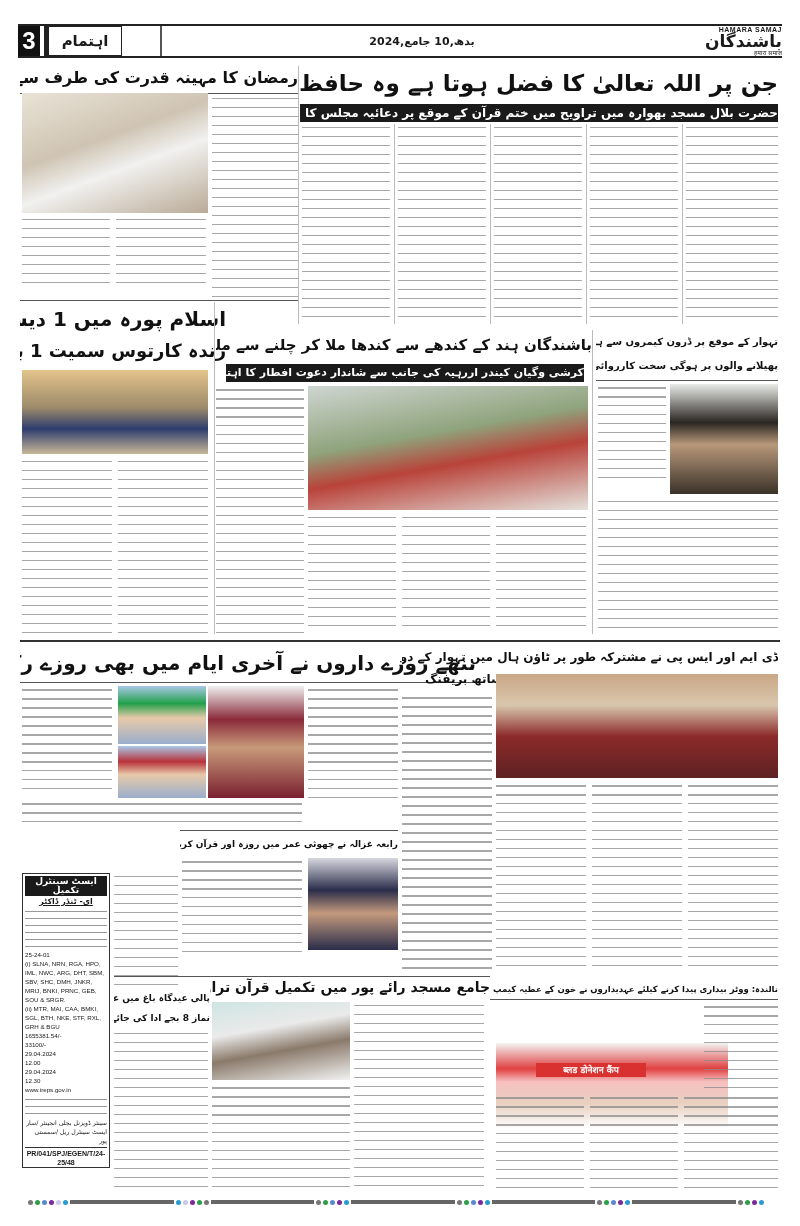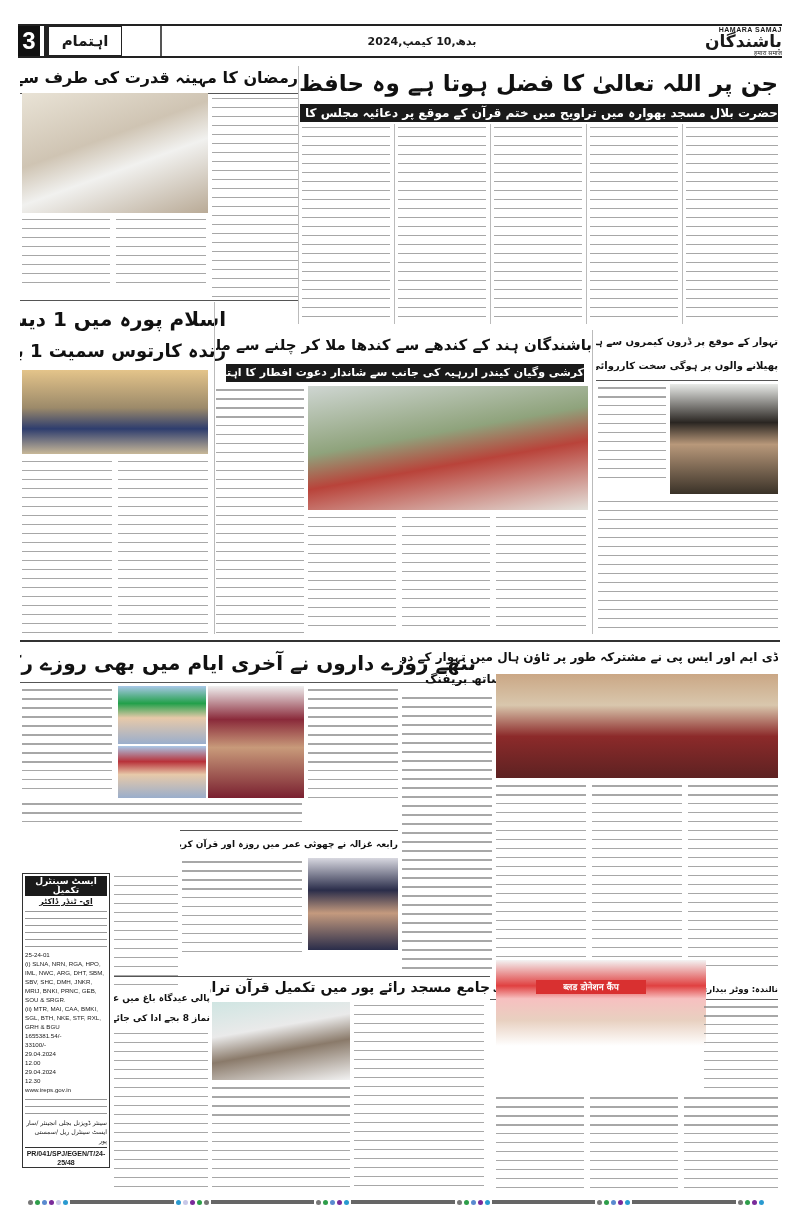--- a/index.html
+++ b/index.html
@@ -51,21 +51,21 @@
   .footer-strip .dot { width: 5px; height: 5px; border-radius: 50%; }
   .footer-strip .bar { flex: 1; height: 4px; background: #666; }
 </style>
 </head>
 <body>
 
 <div class="masthead">
   <div class="page-num">3</div>
   <div class="section-box rtl">اہتمام</div>
   <div class="section-box2"></div>
-  <div class="date rtl">بدھ,10 کیمپ,2024</div>
+  <div class="date rtl">بدھ,10 جامع,2024</div>
   <div class="logo">
     <div class="en">HAMARA SAMAJ</div>
     <div class="ur rtl">باشندگان</div>
     <div class="hi">हमारा समाज</div>
   </div>
 </div>
 
 <div class="headline" style="left:300px; top:66px; width:478px; height:34px; font-size:23px; line-height:34px;">جن پر اللہ تعالیٰ کا فضل ہوتا ہے وہ حافظ قرآن بنتے ہیں: مفتی روح اللہ قاسمی</div>
 <div class="blackbar" style="left:300px; top:104px; width:478px; height:18px; font-size:12px; line-height:18px;">حضرت بلال مسجد بھوارہ میں تراویح میں ختم قرآن کے موقع پر دعائیہ مجلس کا انعقاد</div>
 <div class="col-text" style="left:302px; top:124px; width:88px; height:200px;"></div>
@@ -160,21 +160,21 @@
 <div class="photo ph-mosque" style="left:212px; top:1002px; width:138px; height:78px;"></div>
 <div class="col-text" style="left:354px; top:1002px; width:130px; height:190px;"></div>
 <div class="col-text" style="left:212px; top:1084px; width:138px; height:108px;"></div>
 
 <div class="headline" style="left:114px; top:988px; width:96px; height:20px; font-size:9px; line-height:20px;">پالی عیدگاہ باغ میں عید الفطر کی</div>
 <div class="headline" style="left:114px; top:1008px; width:96px; height:20px; font-size:9px; line-height:20px;">نماز 8 بجے ادا کی جائے گی</div>
 <div class="col-text" style="left:114px; top:1030px; width:94px; height:162px;"></div>
 
 <div class="headline" style="left:490px; top:980px; width:288px; height:18px; font-size:8.5px; line-height:18px;">نالندہ: ووٹر بیداری پیدا کرنے کیلئے عہدیداروں نے خون کے عطیہ کیمپ میں حصہ لیا</div>
 <div class="hrule" style="left:490px; top:999px; width:288px;"></div>
-<div class="photo ph-blood" style="left:496px; top:960px; width:210px; height:86px;">
+<div class="photo ph-blood" style="left:496px; top:1043px; width:232px; height:86px;">
   <div style="position:absolute; left:40px; top:20px; width:110px; height:14px; background:#d93030; color:#fff; font-size:9px; font-weight:bold; text-align:center; line-height:14px;">ब्लड डोनेशन कैंप</div>
 </div>
 <div class="col-text" style="left:704px; top:1003px; width:74px; height:86px;"></div>
 <div class="col-text" style="left:496px; top:1094px; width:88px; height:98px;"></div>
 <div class="col-text" style="left:590px; top:1094px; width:88px; height:98px;"></div>
 <div class="col-text" style="left:684px; top:1094px; width:94px; height:98px;"></div>
 
 <div class="footer-strip">
   <span class="dot" style="background:#777777"></span>
   <span class="dot" style="background:#2e9e4a"></span>

